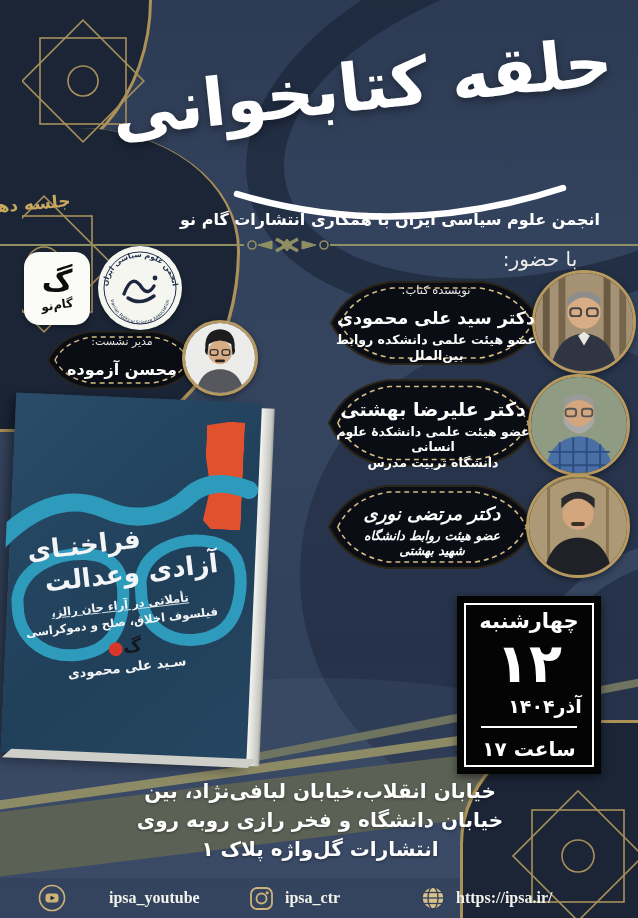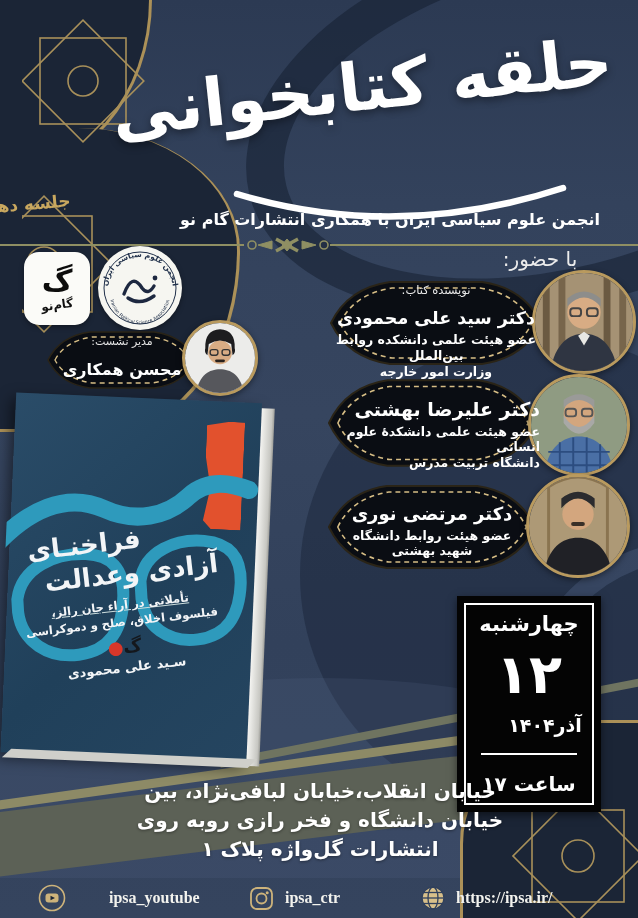--- a/index.html
+++ b/index.html
@@ -61,24 +61,24 @@
   .card .txt{position:relative;z-index:2;padding-top:7px;line-height:1.25;}
   .card .intro{font-size:11.5px;color:#e9e9e9;}
   .card .name{font-size:17.5px;font-weight:bold;margin:11px 0 2px;}
   .card .d{font-size:12.5px;font-weight:bold;}
   .card-mod{left:46px;top:328px;width:152px;height:64px;}
   .card-mod .role{font-size:11px;color:#e3e3e3;}
   .card-mod .name{font-size:16px;}
   .card-s1{left:328px;top:276px;width:216px;height:94px;}
   .card-s2{left:326px;top:374px;width:214px;height:98px;}
   .card-s2 .name{font-size:19px;}
-  .card-s2 .txt{padding-top:13px;text-align:right;}
+  .card-s2 .txt{padding-top:13px;}
   .card-s3{left:326px;top:480px;width:212px;height:94px;}
   .card-s3 .name{font-size:18px;}
-  .card-s3 .txt{padding-top:12px;}
+  .card-s3 .txt{padding-top:12px;font-style:italic;}
   
   .photo{border-radius:50%;border:3px solid #b99a5e;overflow:hidden;box-shadow:0 2px 6px rgba(0,0,0,.45);}
   .photo svg{display:block;width:100%;height:100%;}
   .photo-mod{left:182px;top:320px;width:70px;height:70px;}
   .photo-1{left:532px;top:270px;width:98px;height:98px;}
   .photo-2{left:528px;top:374px;width:96px;height:96px;}
   .photo-3{left:526px;top:474px;width:98px;height:98px;}
   
   .book{left:4px;top:398px;width:268px;height:374px;transform:rotate(2.5deg);}
   .book .cover{position:absolute;left:4px;top:0;width:246px;height:360px;
@@ -95,22 +95,22 @@
     color:#f3f5f7;text-align:center;}
   .book .bt{font-size:26px;font-weight:bold;line-height:1.25;white-space:nowrap;}
   .book .bt1{margin-right:58px;}
   .book .bt2{margin-left:30px;}
   .book .bs{font-size:11.5px;font-weight:bold;line-height:1.5;}
   .book .bs1{margin-top:7px;text-decoration:underline;text-decoration-color:#cdd;}
   .book .bpub{margin-top:6px;font-size:18px;color:#14171c;font-weight:bold;line-height:1;}
   .book .bpub .dot{color:#d8372a;}
   .book .bauthor{margin-top:4px;font-size:13px;font-weight:bold;letter-spacing:1px;}
   
-  .datebox{left:457px;top:596px;width:144px;height:216px;background:#040404;color:#fff;
-    display:flex;flex-direction:column;align-items:center;justify-content:center;gap:12px;
+  .datebox{left:457px;top:596px;width:144px;height:178px;background:#040404;color:#fff;
+    display:flex;flex-direction:column;align-items:center;justify-content:center;gap:4px;
     box-shadow:0 3px 8px rgba(0,0,0,.5);}
   .datebox::before{content:"";position:absolute;inset:7px;border:2.5px solid #fff;pointer-events:none;}
   .datebox .weekday{font-size:21px;font-weight:bold;}
   .datebox .day{font-size:54px;font-weight:bold;line-height:1;}
   .datebox .month{font-size:19px;font-weight:bold;margin-left:32px;}
   .datebox .rule{width:96px;height:2px;background:#fff;margin:5px 0;}
   .datebox .time{font-size:20px;font-weight:bold;}
   
   .address{left:40px;top:777px;width:560px;text-align:center;color:#fff;font-weight:bold;
     font-size:20px;line-height:1.45;text-shadow:0 1px 3px rgba(0,0,0,.4);}
@@ -212,21 +212,21 @@
     </svg>
   </div>
 
   <div class="abs card card-mod">
     <svg class="oval" viewBox="0 0 152 64" preserveAspectRatio="none">
       <path d="M2,32 Q14,8 44,4 L108,4 Q138,8 150,32 Q138,56 108,60 L44,60 Q14,56 2,32 Z" fill="#0a0d13" stroke="#2a2417" stroke-width="1.5"></path>
       <path d="M9,32 Q19,13 46,9 L106,9 Q133,13 143,32 Q133,51 106,55 L46,55 Q19,51 9,32 Z" fill="none" stroke="#d6bd85" stroke-width="1.4" stroke-dasharray="5,4"></path>
     </svg>
     <div class="txt">
       <div class="role">مدیر نشست:</div>
-      <div class="name">محسن همکاری</div>
+      <div class="name">محسن آزموده</div>
     </div>
   </div>
   <div class="abs photo photo-mod">
     <svg viewBox="0 0 100 100">
       <rect width="100" height="100" fill="#ececea"></rect>
       <circle cx="50" cy="42" r="17" fill="#d8ac84"></circle>
       <path d="M29,36 Q28,10 50,9 Q72,10 71,36 Q73,42 68,46 L66,30 Q50,20 34,30 L32,46 Q27,42 29,36 Z" fill="#1d1d1f"></path>
       <rect x="36" y="38" width="11" height="8" rx="3" fill="none" stroke="#333" stroke-width="2"></rect>
       <rect x="53" y="38" width="11" height="8" rx="3" fill="none" stroke="#333" stroke-width="2"></rect>
       <rect x="43" y="52" width="14" height="4" rx="2" fill="#27201c"></rect>
@@ -236,21 +236,20 @@
 
   <div class="abs card card-s1">
     <svg class="oval" viewBox="0 0 216 94" preserveAspectRatio="none">
       <path d="M3,47 Q20,12 62,6 L154,6 Q196,12 213,47 Q196,82 154,88 L62,88 Q20,82 3,47 Z" fill="#0a0d13" stroke="#2a2417" stroke-width="2"></path>
       <path d="M12,47 Q26,18 64,12 L152,12 Q190,18 204,47 Q190,76 152,82 L64,82 Q26,76 12,47 Z" fill="none" stroke="#d6bd85" stroke-width="1.6" stroke-dasharray="5,4"></path>
     </svg>
     <div class="txt">
       <div class="intro">نویسنده کتاب:</div>
       <div class="name">دکتر سید علی محمودی</div>
       <div class="d">عضو هیئت علمی دانشکده روابط بین‌الملل</div>
-      <div class="d">وزارت امور خارجه</div>
     </div>
   </div>
   <div class="abs photo photo-1">
     <svg viewBox="0 0 100 100">
       <rect width="100" height="100" fill="#a59274"></rect>
       <rect x="8" width="7" height="100" fill="#6b5a42"></rect>
         <rect x="24" width="7" height="100" fill="#77654b"></rect>
       <rect x="70" width="7" height="100" fill="#6b5a42"></rect>
         <rect x="86" width="7" height="100" fill="#77654b"></rect>
       <circle cx="50" cy="40" r="17" fill="#d8ac84"></circle>

